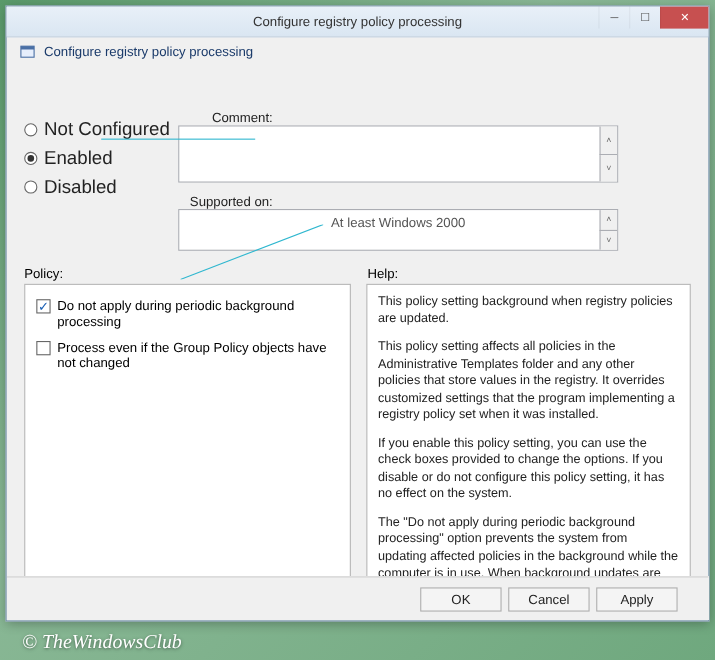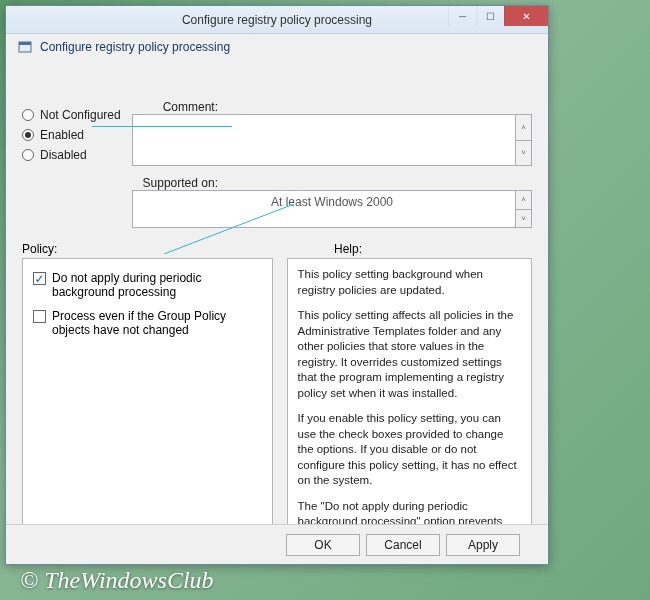--- a/index.html
+++ b/index.html
@@ -10,21 +10,21 @@
     background: linear-gradient(135deg, #5a9a6a 0%, #8ab896 40%, #6fa87e 100%);
     width: 650px;
     height: 600px;
     overflow: hidden;
     position: relative;
   }
   .window {
     position: absolute;
     left: 5px;
     top: 5px;
-    width: 544px;
+    width: 640px;
     height: 560px;
     background: #f0f0f0;
     border: 1px solid #6a8aa3;
     box-shadow: 0 2px 10px rgba(0,0,0,0.3);
   }
   .titlebar {
     height: 28px;
     background: linear-gradient(#e8f0f8, #dae6f2);
     border-bottom: 1px solid #c0d0e0;
     display: flex;
@@ -96,21 +96,21 @@
   }
   .radios {
     width: 140px;
     padding-top: 4px;
   }
   .radio-item {
     display: flex;
     align-items: center;
     gap: 6px;
     margin: 6px 0;
-    font-size: 12px;
+    font-size: 17px;
     color: #222;
   }
   .radio {
     width: 12px; height: 12px;
     border: 1px solid #666;
     border-radius: 50%;
     display: inline-flex;
     align-items: center;
     justify-content: center;
     background: #fff;
@@ -216,21 +216,21 @@
     align-items: center;
     justify-content: flex-end;
     padding: 0 28px;
     gap: 6px;
   }
   .dlg-btn { width: 74px; padding: 3px 0; }
   .watermark {
     position: absolute;
     left: 20px;
     bottom: 6px;
-    font-size: 24px;
+    font-size: 18px;
     font-style: italic;
     color: #fff;
     text-shadow: 0 1px 3px rgba(0,0,0,0.5);
     font-family: Georgia, serif;
   }
   .annot-line {
     position: absolute;
     background: none;
     pointer-events: none;
   }

